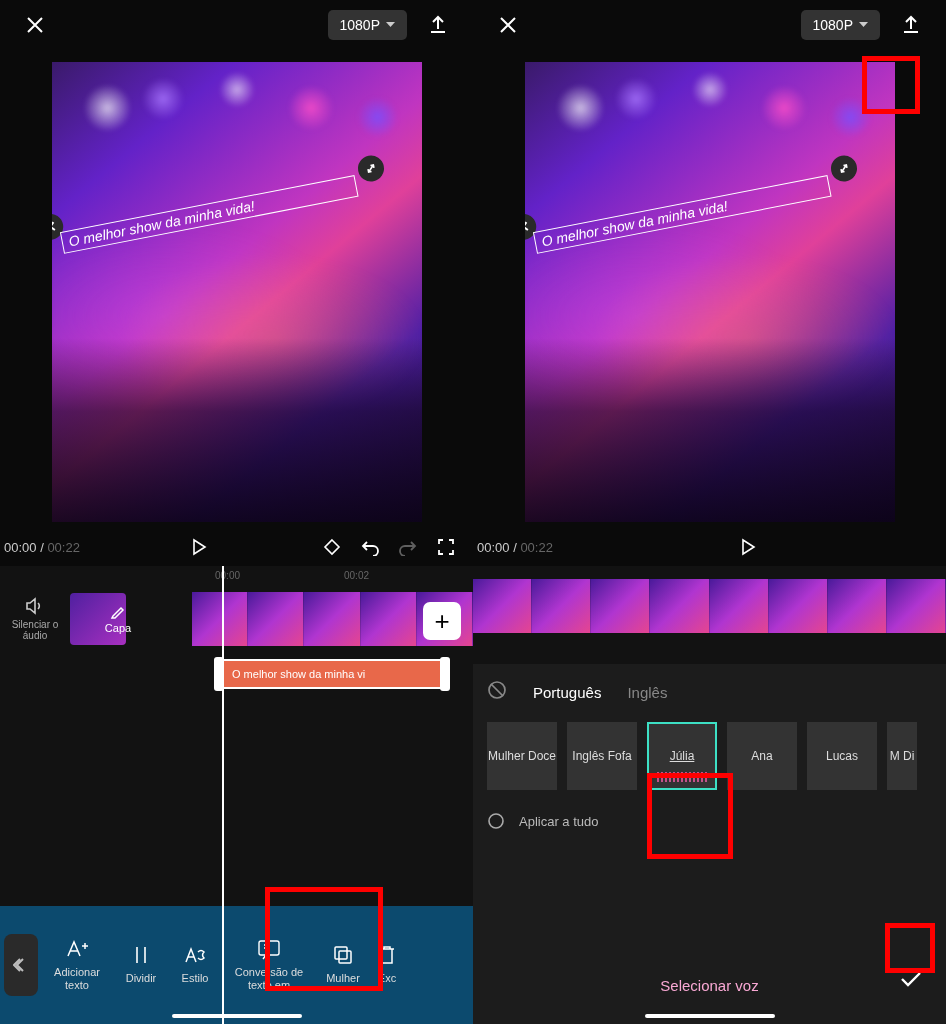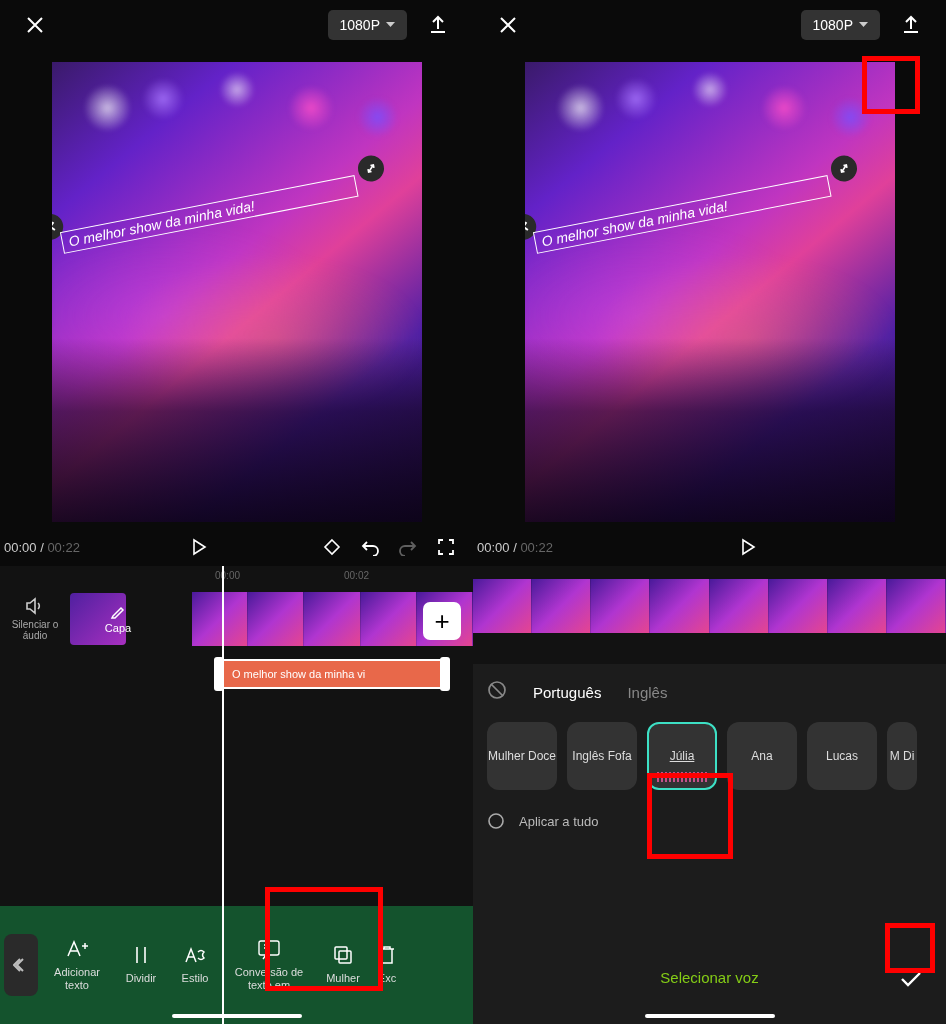--- a/index.html
+++ b/index.html
@@ -228,21 +228,21 @@
   top: -2px;
   border-radius: 3px;
 }
 .tcap.l { left: 214px; }
 .tcap.r { left: 440px; }
 
 .bottom-tools {
   position: absolute;
   bottom: 0; left: 0; right: 0;
   height: 118px;
-  background: #14532d;
+  background: #0c4a6e;
   display: flex;
   align-items: center;
   gap: 4px;
   padding: 0 4px;
 }
 .back-chip {
   width: 34px; height: 62px;
   background: #2a2a2a;
   border-radius: 8px;
   display: flex; align-items: center; justify-content: center;
@@ -288,21 +288,21 @@
 .lang.active { color: #fff; }
 .voice-row {
   display: flex;
   gap: 10px;
   overflow: hidden;
 }
 .voice-card {
   flex: 0 0 70px;
   height: 68px;
   background: #333;
-  border-radius: 12px;
+  border-radius: 0;
   display: flex;
   flex-direction: column;
   align-items: center;
   justify-content: center;
   font-size: 12px;
   color: #ddd;
   text-align: center;
   line-height: 1.25;
   position: relative;
 }
@@ -319,26 +319,26 @@
 .apply-row {
   display: flex;
   align-items: center;
   gap: 14px;
   margin-top: 22px;
   color: #bbb;
   font-size: 13px;
 }
 .panel-footer {
   position: absolute;
-  bottom: 38px; left: 0; right: 0;
+  bottom: 30px; left: 0; right: 0;
   display: flex;
   align-items: center;
   justify-content: center;
   font-size: 15px;
-  color: #84cc16;
+  color: #f9a8d4;
 }
 .confirm-btn {
   position: absolute;
   right: 18px; bottom: 28px;
   width: 34px; height: 34px;
   display: flex; align-items: center; justify-content: center;
 }
 
 .redbox {
   position: absolute;

